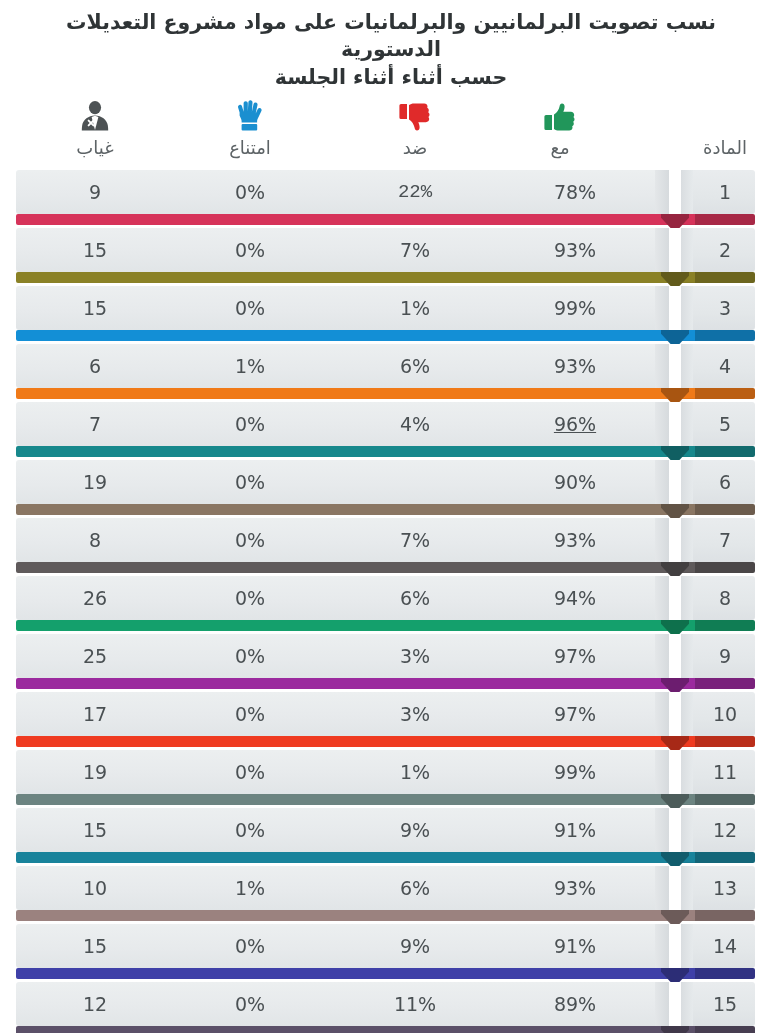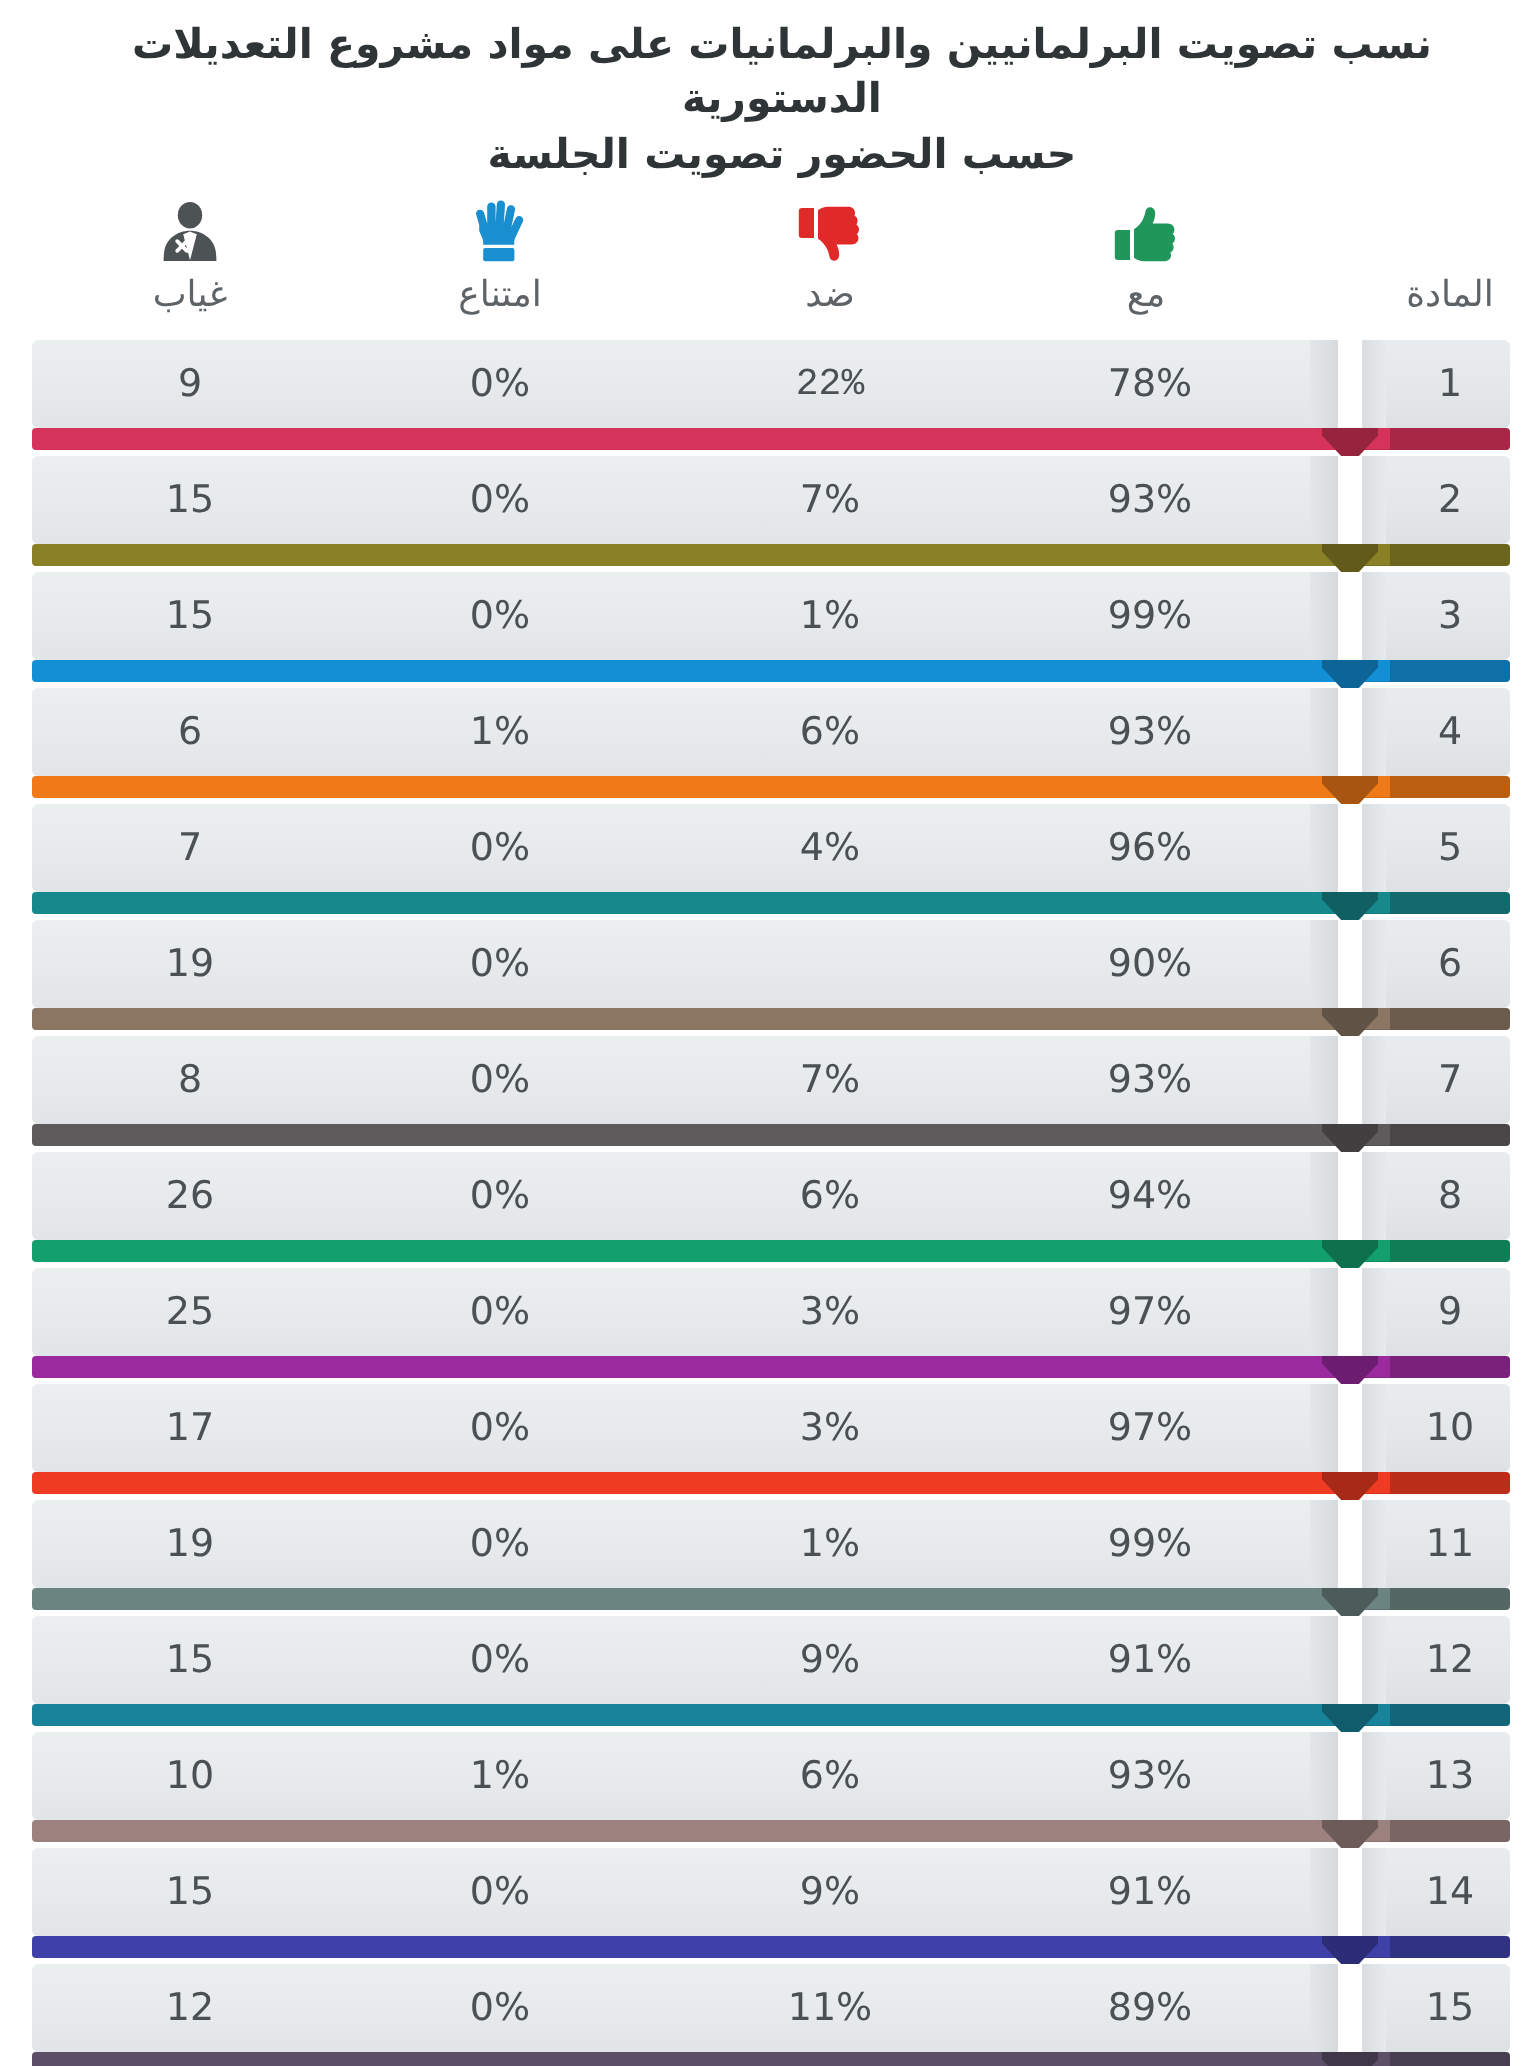--- a/index.html
+++ b/index.html
@@ -156,29 +156,29 @@
     color:#4a5053;
   }
 </style>
 </head>
 <body>
 
 <div class="sheet">
 
   <div class="title-block">
     <div class="title-line">نسب تصويت البرلمانيين والبرلمانيات على مواد مشروع التعديلات الدستورية</div>
-    <div class="title-line">حسب الحضور تصويت الجلسة</div>
+    <div class="title-line">حسب أثناء أثناء الجلسة</div>
   </div>
 
   <div class="header-row" id="header-row">
       <div class="hcol" style="right: 43px;">
         <div class="hicon"></div>
         <div class="hlabel">المادة</div>
       </div>
-      <div class="hcol" style="right: 195px;">
+      <div class="hcol" style="right: 208px;">
         <div class="hicon">
           <svg width="34" height="30" viewBox="0 0 34 30">
             <path fill="#21965a" d="M3 13h6v15H3a1.6 1.6 0 0 1-1.6-1.6V14.6A1.6 1.6 0 0 1 3 13z"></path>
             <path fill="#21965a" d="M11 12.6c2.9-1.9 5-4.9 5.6-8.4.3-1.7 1.1-2.6 2.4-2.6 1.5 0 2.6 1.2 2.6 3 0 1.8-.5 3.6-1.3 5.2h7.6c1.9 0 3.3 1.4 3.3 3.1 0 .8-.3 1.5-.8 2.1.7.6 1.1 1.4 1.1 2.3 0 1-.5 1.9-1.3 2.5.4.5.6 1.2.6 1.9 0 1.1-.6 2-1.6 2.5.2.4.3.9.3 1.4 0 1.7-1.4 3-3.3 3H16c-1.9 0-3.6-.6-5-1.7V12.6z"></path>
           </svg>
         </div>
         <div class="hlabel">مع</div>
       </div>
       <div class="hcol" style="right: 353px;">
         <div class="hicon">
@@ -283,21 +283,21 @@
         <div class="panel-main"></div>
         <div class="fold-left"></div>
         <div class="panel-tail"></div>
         <div class="fold-right"></div>
         <div class="fold-gap"></div>
         <div class="bar-main" style="background: rgb(23, 136, 140);"></div>
         <div class="bar-tail" style="background: rgb(23, 136, 140);"></div>
         <div class="bar-point" style="background: rgb(23, 136, 140);"></div>
         <div class="bar-point-inner" style="background: rgb(23, 136, 140);"></div>
         <div class="cell article" style="right: 43px;">5</div>
-        <div class="cell" style="right: 193px;">96%</div>
+        <div class="cell" style="right: 193px; text-decoration: underline;">96%</div>
         <div class="cell" style="right: 353px;">4%</div>
         <div class="cell" style="right: 518px;">0%</div>
         <div class="cell" style="right: 673px;">7</div>
       </div>
       <div class="ribbon">
         <div class="panel-main"></div>
         <div class="fold-left"></div>
         <div class="panel-tail"></div>
         <div class="fold-right"></div>
         <div class="fold-gap"></div>

